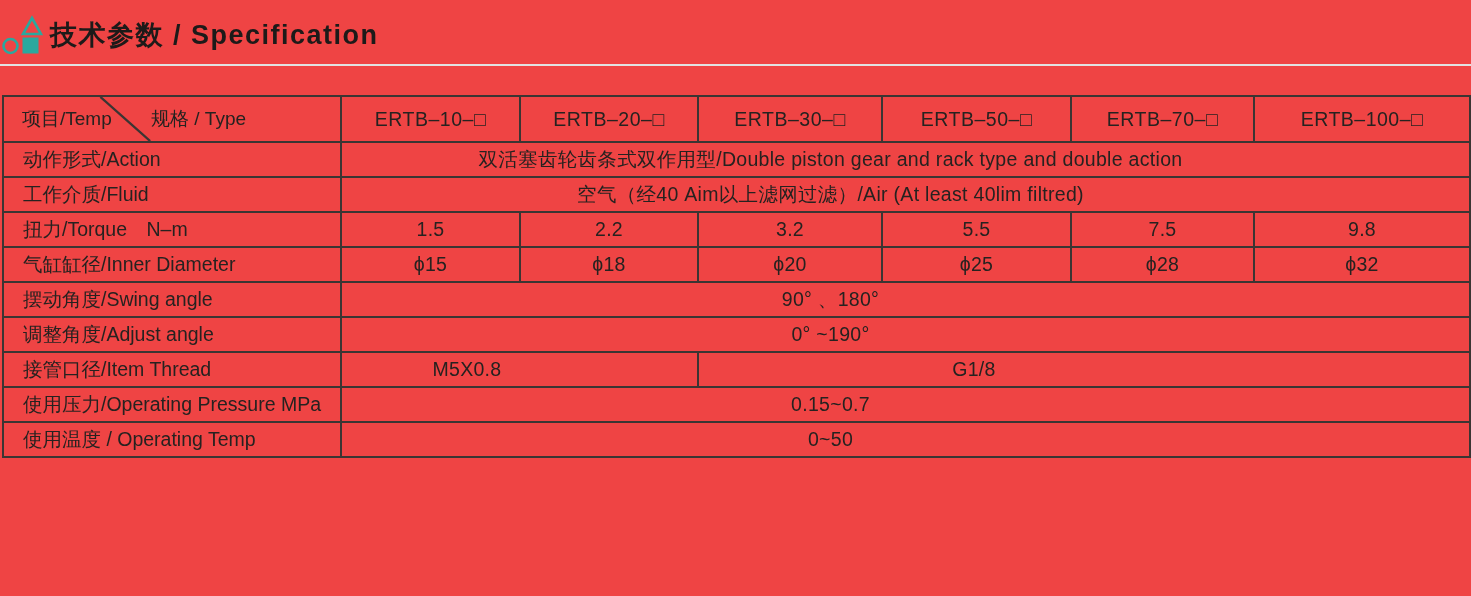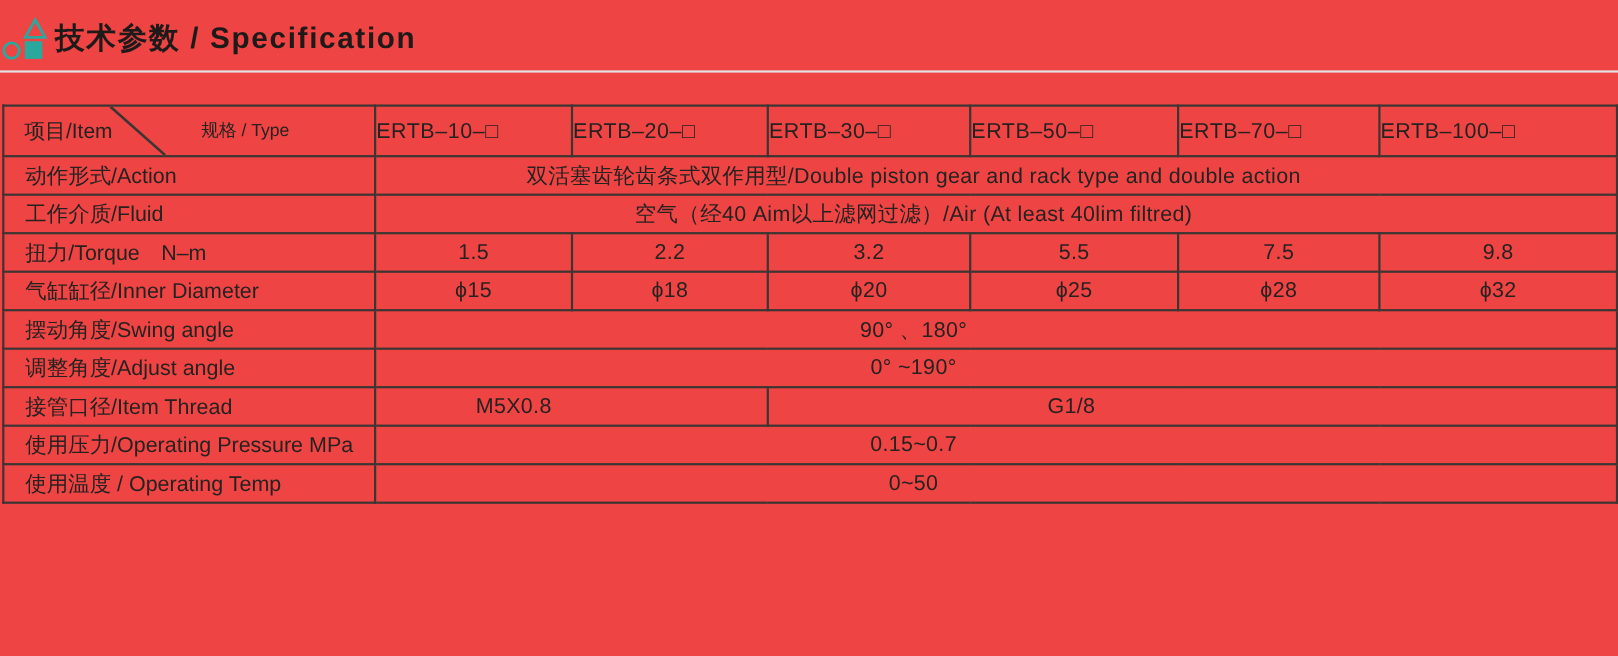--- a/index.html
+++ b/index.html
@@ -28,31 +28,31 @@
     border-collapse:collapse; table-layout:fixed;
     width:1467px; margin:29px 0 0 2px;
   }
   table.spec td {
     border:2px solid #3b3533;
     font-size:19.5px; color:#262220;
     height:35px; vertical-align:middle;
     overflow:hidden;
   }
   tr.head td { height:46px; }
-  td.col-head { font-size:20px; letter-spacing:0.5px; white-space:pre; }
+  td.col-head { text-align:center; font-size:20px; letter-spacing:0.5px; white-space:pre; }
   td.lbl { text-align:left; padding-left:19px; font-size:19px; white-space:pre; }
   td.val { text-align:center; white-space:pre; letter-spacing:0.3px; }
   
   td.nudge-a { padding-right:150px; }
   td.nudge-b { padding-right:105px; }
   td.nudge-c { padding-right:220px; }
   
   td.corner { position:relative; padding:0; }
   .corner-item { position:absolute; left:18px; top:50%; transform:translateY(-50%); font-size:19px; white-space:pre; }
-  .corner-type { position:absolute; left:147px; top:50%; transform:translateY(-50%); font-size:16px; white-space:pre;margin-left:32px; }
+  .corner-type { position:absolute; left:147px; top:50%; transform:translateY(-50%); font-size:19px; white-space:pre; }
   .corner-diag { position:absolute; left:0; top:0; width:100%; height:100%; display:block; }
 </style>
 </head>
 <body>
 
 <div class="page">
 
   <div class="title-row">
     <svg class="logo-icon" viewBox="0 0 42 44" xmlns="http://www.w3.org/2000/svg">
       <polygon points="31,5 40,21 22,21" fill="none" stroke="#2BA89E" stroke-width="2.6"></polygon>
@@ -74,21 +74,21 @@
         <col style="width:183px">
       <col style="width:216px">
     </colgroup>
 
     <tbody>
         <tr class="head">
       <td class="corner">
         <svg class="corner-diag" viewBox="0 0 338 46" preserveAspectRatio="none" xmlns="http://www.w3.org/2000/svg">
           <line x1="97" y1="0" x2="147" y2="46" stroke="#3b3533" stroke-width="2.4"></line>
         </svg>
-        <span class="corner-item">项目/Item</span>
+        <span class="corner-item">项目/Temp</span>
         <span class="corner-type">规格 / Type</span>
       </td>
       <td class="col-head">ERTB–10–□</td>
       <td class="col-head">ERTB–20–□</td>
       <td class="col-head">ERTB–30–□</td>
       <td class="col-head">ERTB–50–□</td>
       <td class="col-head">ERTB–70–□</td>
       <td class="col-head">ERTB–100–□</td>
     </tr>
 

